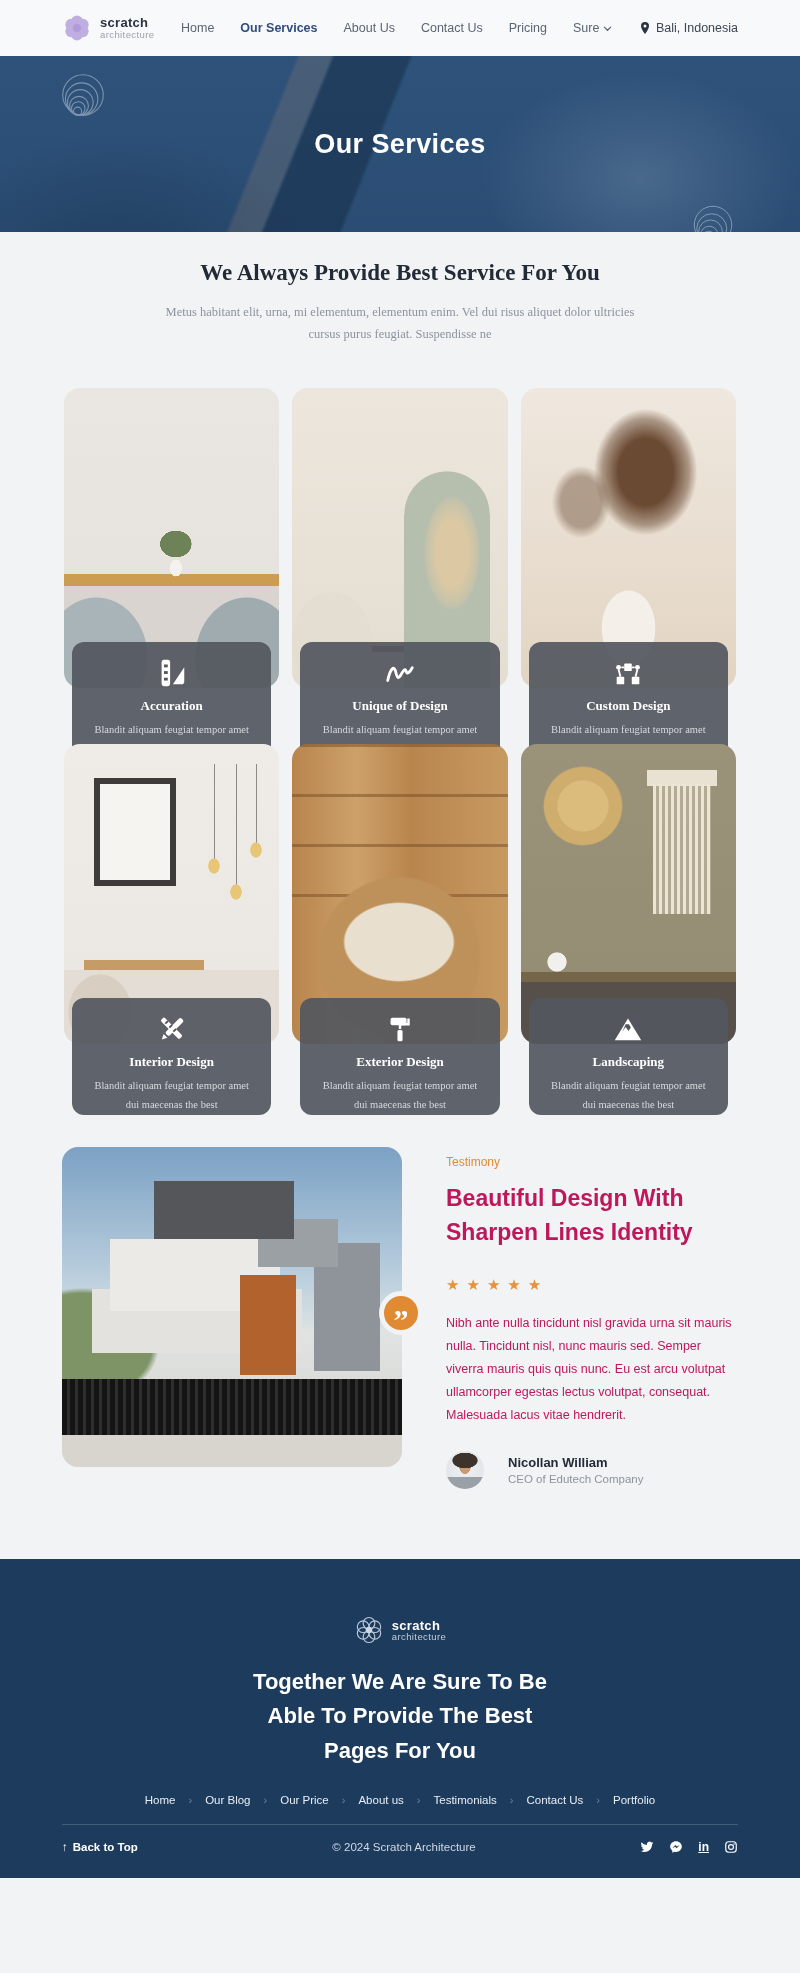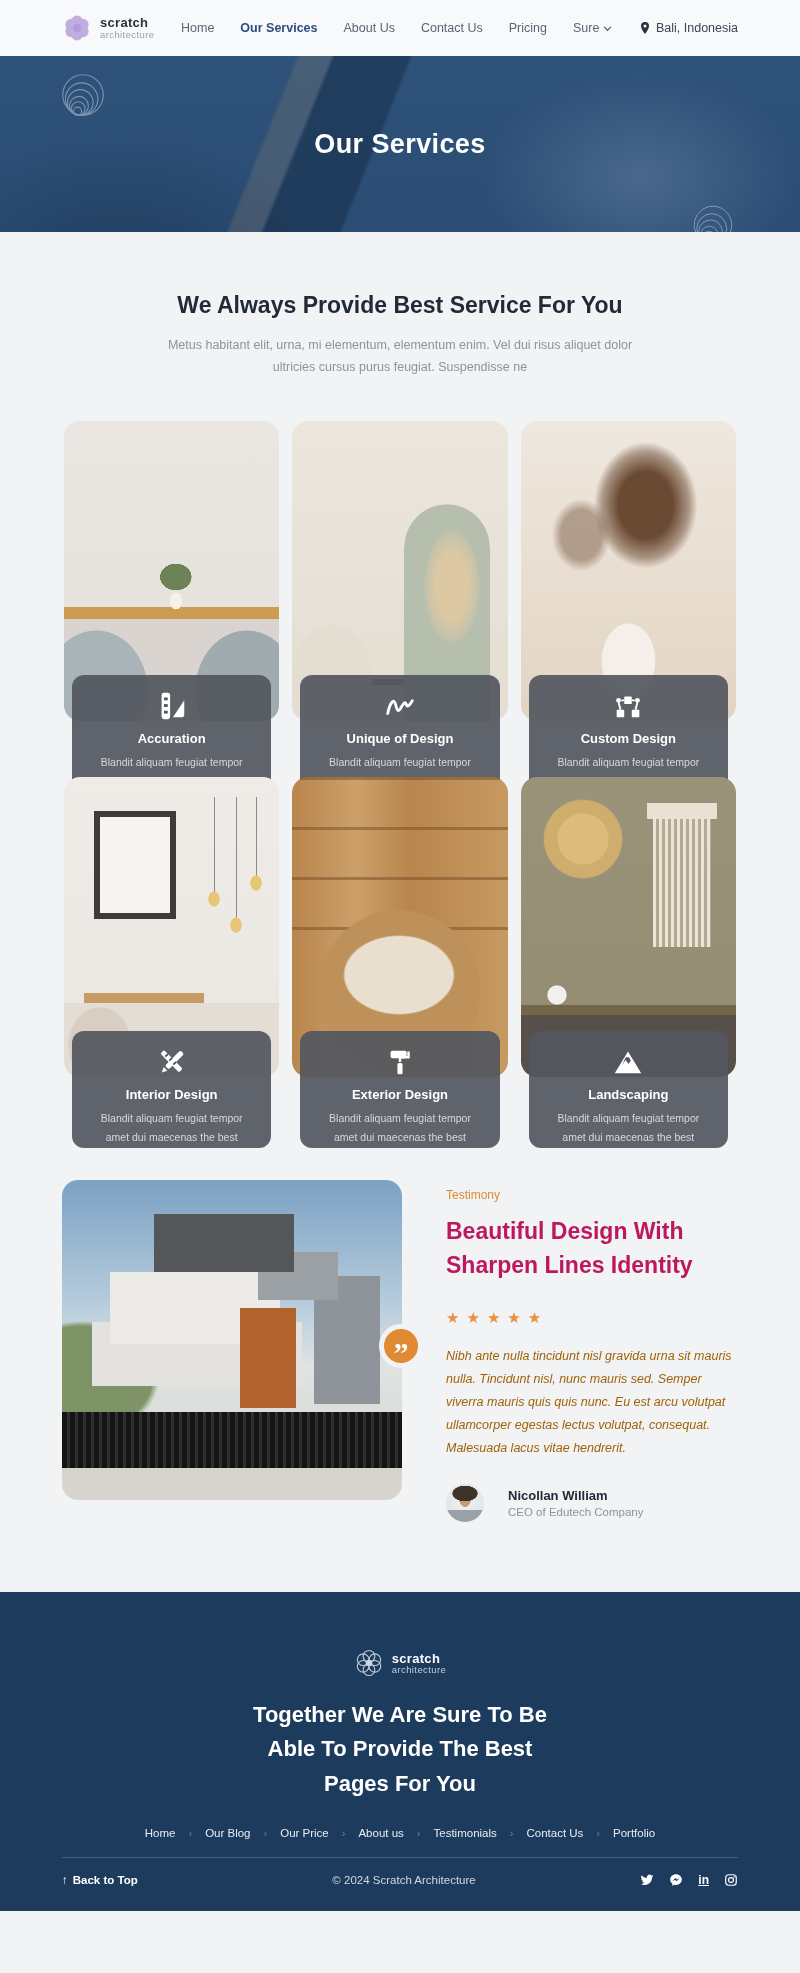--- a/index.html
+++ b/index.html
@@ -40,21 +40,21 @@
       radial-gradient(260px 180px at 15% 120%, rgba(20,45,70,0.45), transparent 75%),
       linear-gradient(#2e527a, #2b4d74);
   }
   .hero-title-wrap { position: absolute; inset: 0; display: flex; align-items: center; justify-content: center; }
   .hero-title { color: #fff; font-size: 27px; font-weight: 600; letter-spacing: .4px; }
   .spiral { position: absolute; opacity: .45; }
   .spiral.tl { left: 56px; top: 12px; width: 54px; height: 54px; }
   .spiral.br { right: 62px; bottom: -18px; width: 50px; height: 50px; }
 
   
-  .services { padding-top: 60px; text-align: center; }
+  .services { padding-top: 28px; text-align: center; font-family: Liberation Serif, serif; }
   .services h2 { font-size: 23px; font-weight: bold; color: #222a37; margin-bottom: 16px; }
   .services .sub {
     width: 470px; margin: 0 auto; font-size: 12.5px; color: #8d949f; line-height: 1.75;
   }
   .cards {
     width: 672px; margin: 42px auto 0;
     display: grid; grid-template-columns: repeat(3, 1fr);
     column-gap: 13px; row-gap: 34px;
   }
   .card { position: relative; height: 322px; }
@@ -147,21 +147,21 @@
   .quote-badge {
     position: absolute; right: -21px; top: 144px; width: 44px; height: 44px;
     border-radius: 50%; background: #e08b33; border: 5px solid #f1f3f5;
     display: flex; align-items: center; justify-content: center;
   }
   .quote-badge span { color: #fff; font-size: 30px; font-weight: bold; line-height: 0; margin-top: 14px; font-family: "Liberation Serif", serif; }
   .t-content { padding-top: 8px; }
   .t-label { font-size: 12px; color: #e08b33; }
   .t-heading { font-size: 23px; font-weight: bold; color: #be185d; line-height: 1.5; margin: 12px 0 0; max-width: 310px; }
   .t-stars { margin-top: 26px; color: #e8923c; font-size: 15px; letter-spacing: 7px; }
-  .t-quote { margin-top: 18px; font-size: 12.5px; color: #a16207; line-height: 1.85; max-width: 335px; font-style: italic; }
+  .t-quote { margin-top: 18px; font-size: 12.5px; color: #be185d; line-height: 1.85; max-width: 335px; }
   .t-author { margin-top: 24px; display: flex; align-items: center; gap: 24px; }
   .avatar {
     width: 38px; height: 38px; border-radius: 50%;
     background-image:
       radial-gradient(13px 8px at 50% 25%, #3e332b 94%, transparent),
       radial-gradient(6px 8px at 50% 40%, #c99b72 94%, transparent),
       linear-gradient(transparent 26px, #9aa0a8 26px),
       radial-gradient(#eef0f2, #dfe3e6);
   }
   .t-name { font-size: 13px; font-weight: bold; color: #232b38; }

